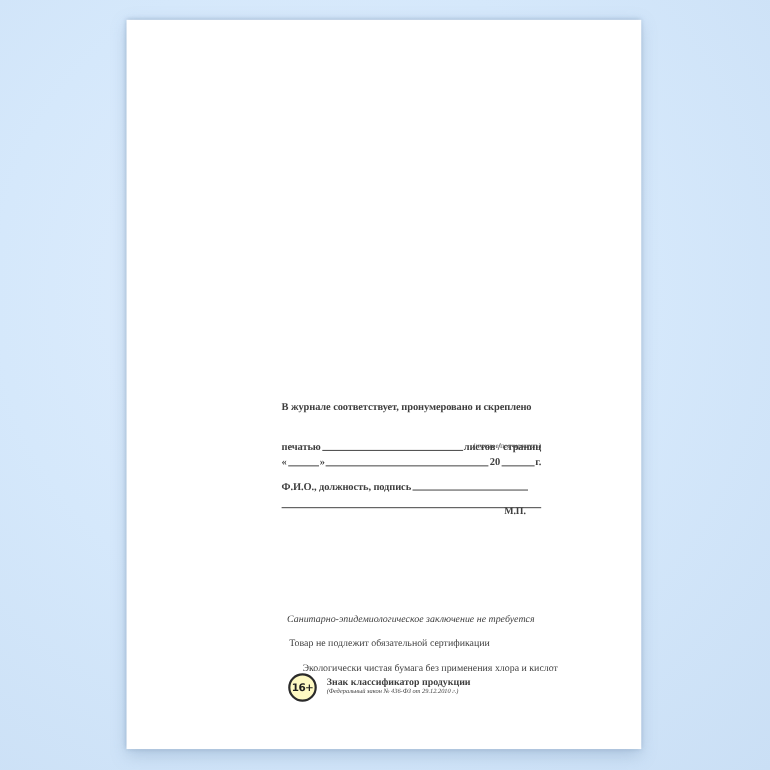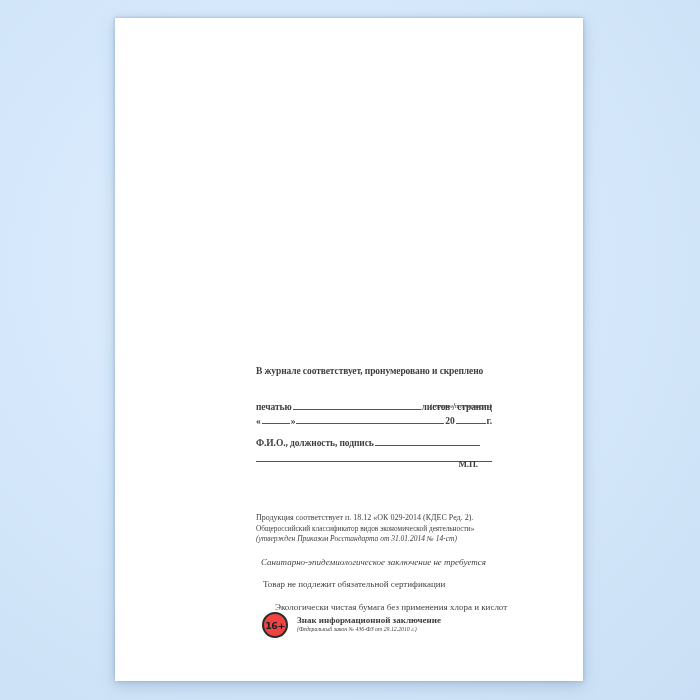--- a/index.html
+++ b/index.html
@@ -57,21 +57,21 @@
   .s3 { left:160px; top:584px; }
 
   
   .badge {
     position:absolute; left:147px; top:594px;
     width:26px; height:26px;
     border:2.2px solid #2b2b2b; border-radius:50%;
     display:flex; align-items:center; justify-content:center;
     font-family:"DejaVu Sans", sans-serif;
     font-size:9.5px; font-weight:bold; color:#1f1f1f; letter-spacing:-0.5px;
-    background:#ef4444;
+    background:#fef9c3;
   }
   .agemark-label { position:absolute; left:182px; top:597px; font-size:9px; font-weight:bold; white-space:nowrap; }
   .agemark-note  { position:absolute; left:182px; top:608px; font-size:5.8px; font-style:italic; white-space:nowrap; }
 </style>
 </head>
 <body>
 
 <div class="paper">
 
   <div class="cert">
@@ -98,27 +98,22 @@
     <div class="abs row l4">
       <span>Ф.И.О., должность, подпись</span>
       <span class="fill end12"></span>
     </div>
 
     <div class="abs l5"></div>
 
     <div class="abs mp">М.П.</div>
   </div>
 
-  <div class="product">
-    <div class="p1">Продукция соответствует п. 18.12 «ОК 029-2014 (КДЕС Ред. 2).</div>
-    <div class="p2">Общероссийский классификатор видов экономической деятельности»</div>
-    <div class="p3">(утвержден Приказом Росстандарта от 31.01.2014 № 14-ст)</div>
-  </div>
 
   <div class="statement s1">Санитарно-эпидемиологическое заключение не требуется</div>
   <div class="statement s2">Товар не подлежит обязательной сертификации</div>
   <div class="statement s3">Экологически чистая бумага без применения хлора и кислот</div>
 
   <div class="badge">16+</div>
-  <div class="agemark-label">Знак информационной заключение</div>
+  <div class="agemark-label">Знак классификатор продукции</div>
   <div class="agemark-note">(Федеральный закон № 436-ФЗ от 29.12.2010 г.)</div>
 
 </div>
 
 </body></html>

